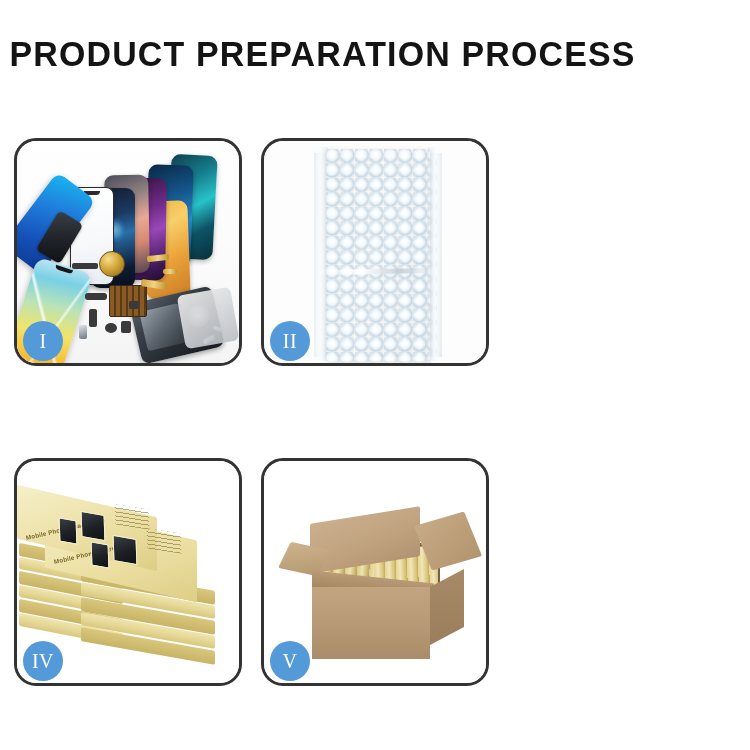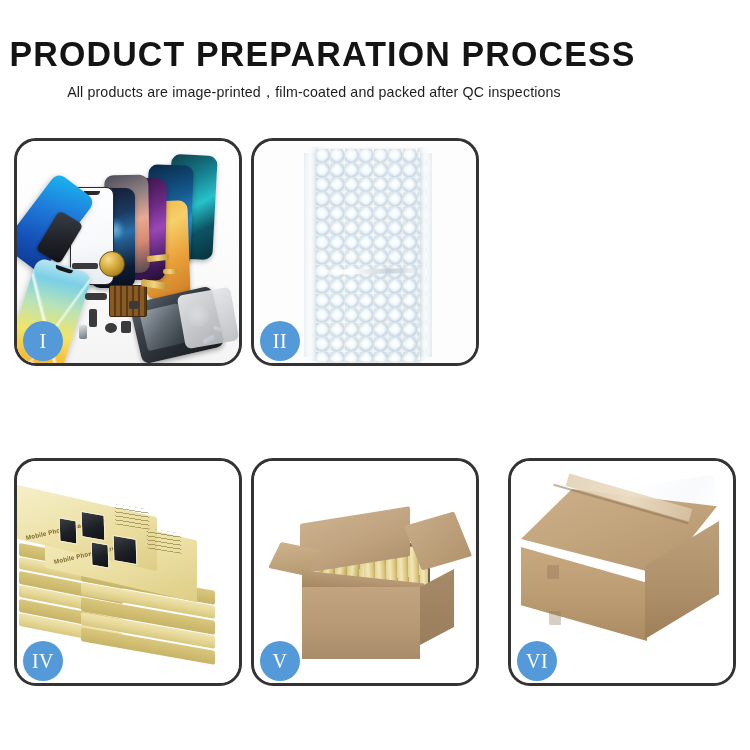--- a/index.html
+++ b/index.html
@@ -53,21 +53,21 @@
     position: absolute;
     width: 228px;
     height: 228px;
     border: 3px solid #333333;
     border-radius: 22px;
     background: #ffffff;
     box-sizing: border-box;
     overflow: hidden;
   }
   .panel.c0 { left: 14px; }
-  .panel.c1 { left: 251px; }
+  .panel.c1 { left: 261px; }
   .panel.c2 { left: 508px; }
   .panel.r0 { top: 2px; }
   .panel.r1 { top: 322px; }
 
   .panel-inner {
     position: absolute;
     inset: 0;
     border-radius: 19px;
     overflow: hidden;
   }
@@ -528,21 +528,20 @@
     background: linear-gradient(140deg, rgba(255,255,255,0.9) 0%, rgba(240,244,247,0.5) 60%, rgba(255,255,255,0) 100%);
     transform: rotate(-9deg);
     border-radius: 4px;
   }
 </style>
 </head>
 <body>
 
 <div class="header">
   <div class="title">PRODUCT PREPARATION PROCESS</div>
-  <div class="subtitle">All products are image-printed，film-coated and packed after QC inspections</div>
 </div>
 
 <div class="grid">
 
   <div class="panel r0 c0">
     <div class="panel-inner">
       <div class="p1-bg"></div>
 
       <div class="ph-a phone"></div>
       <div class="ph-b phone"></div>
@@ -636,28 +635,14 @@
       <div class="flap-back"></div>
       <div class="flap-right"></div>
       <div class="flap-left"></div>
       <div class="flap-front"></div>
       <div class="carton-front"></div>
       <div class="carton-side"></div>
     </div>
     <div class="badge">V</div>
   </div>
 
-  <div class="panel r1 c2">
-    <div class="panel-inner">
-      <div class="p6-bg"></div>
-      <div class="c6-film"></div>
-      <div class="c6-top"></div>
-      <div class="c6-front"></div>
-      <div class="c6-right"></div>
-      <div class="c6-seam"></div>
-      <div class="c6-tape"></div>
-      <div class="c6-notch" style="left:36px;top:104px;"></div>
-      <div class="c6-notch" style="left:38px;top:150px;"></div>
-    </div>
-    <div class="badge">VI</div>
-  </div>
 
 </div>
 
 </body></html>

